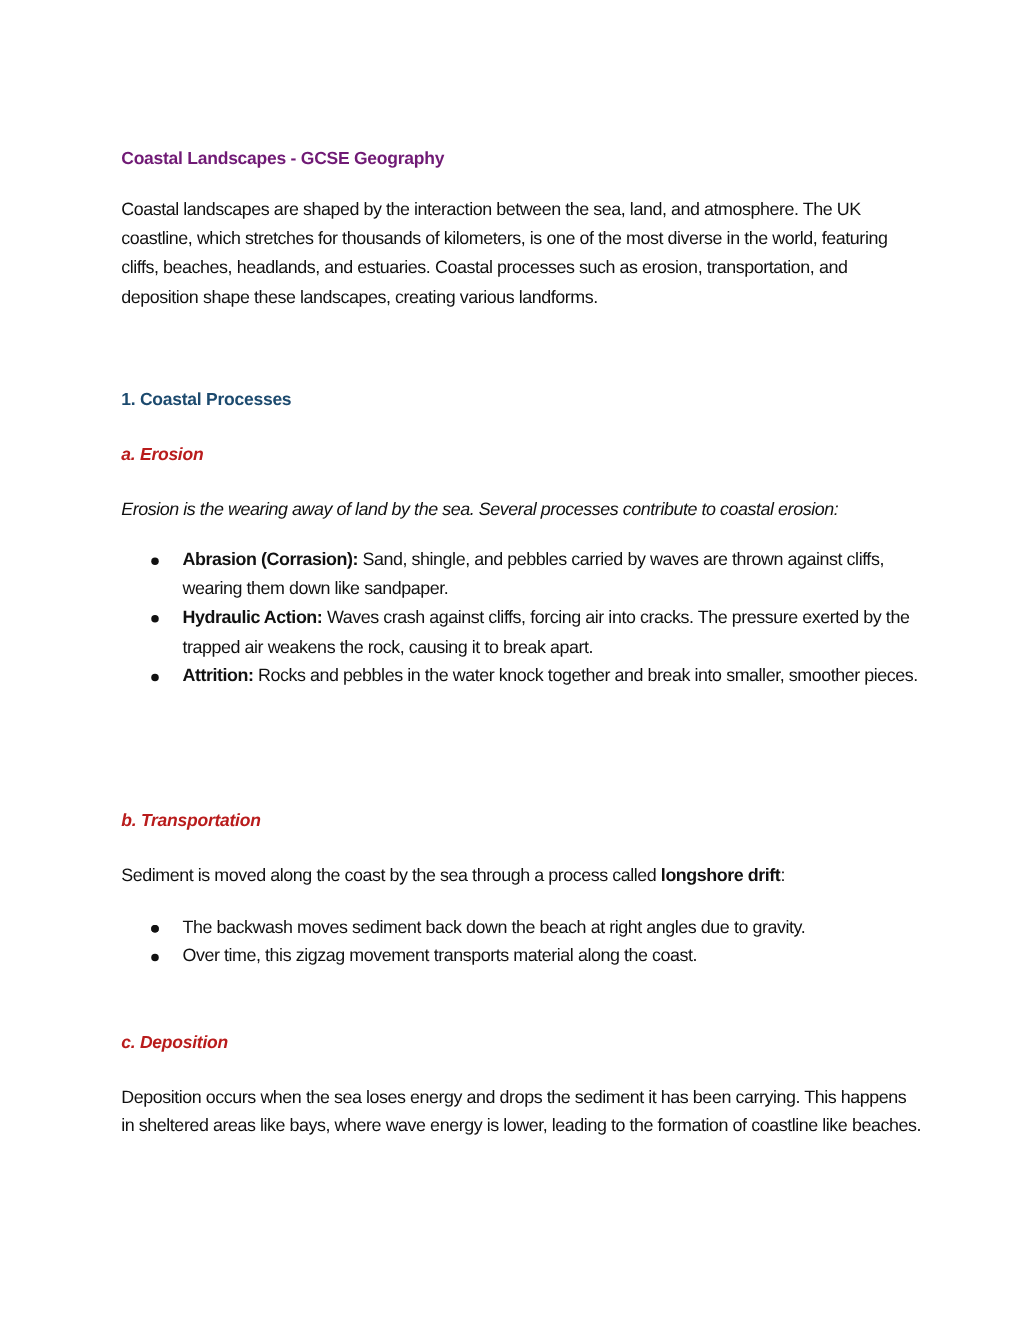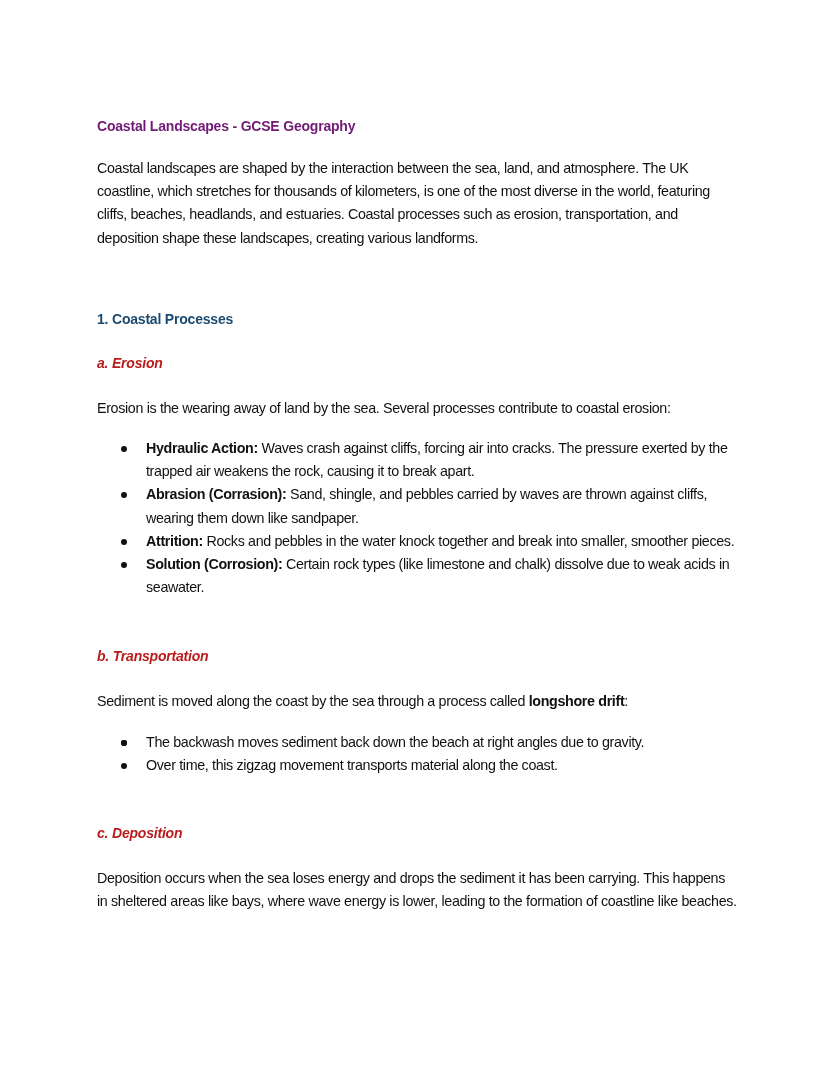--- a/index.html
+++ b/index.html
@@ -96,34 +96,31 @@
 <div class="page">
 
   <div class="doc-title" style="top:118px;">Coastal Landscapes - GCSE Geography</div>
 
   <p class="para" style="top:157px;">Coastal landscapes are shaped by the interaction between the sea, land, and atmosphere. The UK coastline, which stretches for thousands of kilometers, is one of the most diverse in the world, featuring cliffs, beaches, headlands, and estuaries. Coastal processes such as erosion, transportation, and deposition shape these landscapes, creating various landforms.</p>
 
   <div class="h2" style="top:311px;">1. Coastal Processes</div>
 
   <div class="h3" style="top:355px;">a. Erosion</div>
 
-  <p class="para" style="top:397px;">Erosion is the wearing away of land by the sea. Several processes contribute to coastal erosion:</p>
+  <p class="para" style="top:397px;font-style:italic;">Erosion is the wearing away of land by the sea. Several processes contribute to coastal erosion:</p>
 
   <ul class="list" style="top:437px;">
+    <li>
+      <span class="bullet"></span><span class="term">Abrasion (Corrasion):</span><span> Sand, shingle, and pebbles carried by waves are thrown against cliffs, wearing them down like sandpaper.</span>
+    </li>
     <li>
       <span class="bullet"></span><span class="term">Hydraulic Action:</span><span> Waves crash against cliffs, forcing air into cracks. The pressure exerted by the trapped air weakens the rock, causing it to break apart.</span>
     </li>
     <li>
-      <span class="bullet"></span><span class="term">Abrasion (Corrasion):</span><span> Sand, shingle, and pebbles carried by waves are thrown against cliffs, wearing them down like sandpaper.</span>
-    </li>
-    <li>
       <span class="bullet"></span><span class="term">Attrition:</span><span> Rocks and pebbles in the water knock together and break into smaller, smoother pieces.</span>
-    </li>
-    <li>
-      <span class="bullet"></span><span class="term">Solution (Corrosion):</span><span> Certain rock types (like limestone and chalk) dissolve due to weak acids in seawater.</span>
     </li>
   </ul>
 
   <div class="h3" style="top:648px;">b. Transportation</div>
 
   <p class="para" style="top:690px;"><span>Sediment is moved along the coast by the sea through a process called </span><span class="bold">longshore drift</span><span>:</span></p>
 
   <ul class="list" style="top:731px;">
     <li>
       <span class="bullet"></span>

